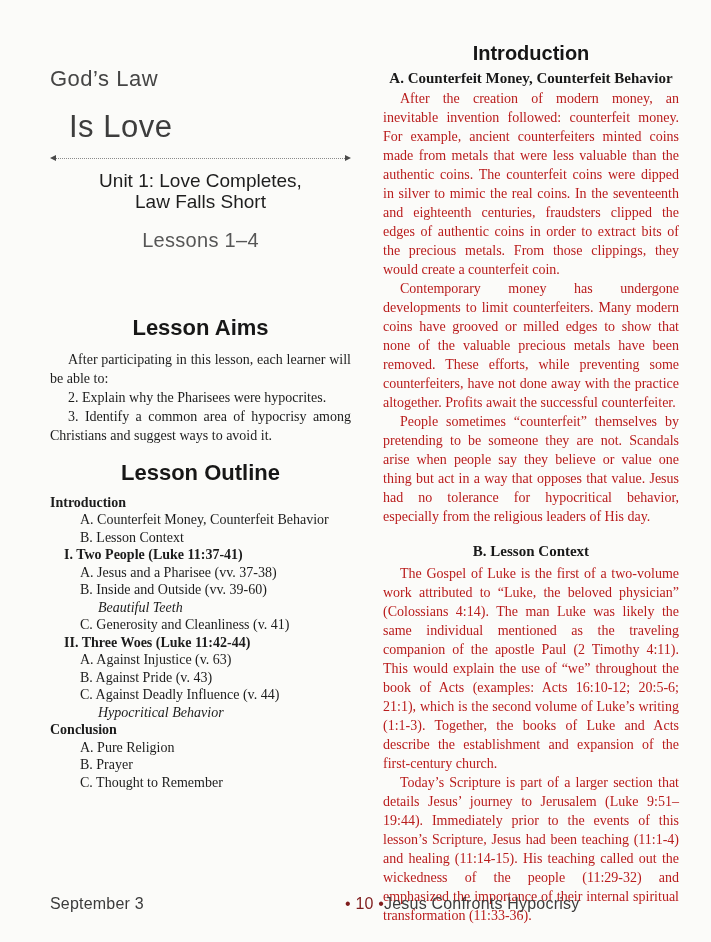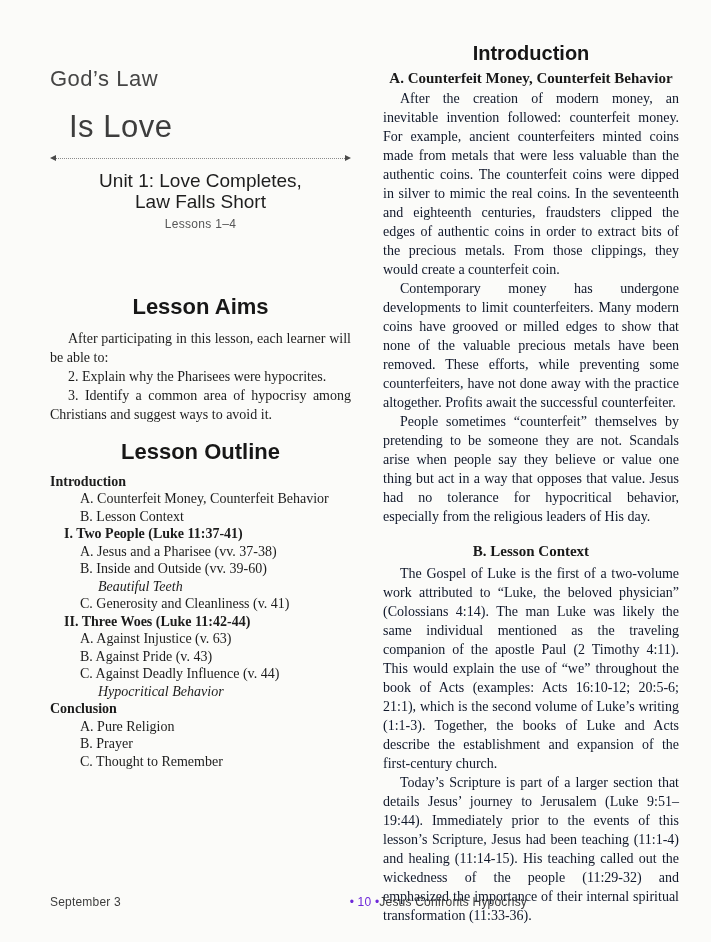--- a/index.html
+++ b/index.html
@@ -28,22 +28,22 @@
   .divider .arr-l{width:0;height:0;border-top:3px solid transparent;border-bottom:3px solid transparent;border-right:6px solid #4a4a4a;}
   .divider .arr-r{width:0;height:0;border-top:3px solid transparent;border-bottom:3px solid transparent;border-left:6px solid #4a4a4a;}
   .divider .dots{flex:1;height:0;border-top:1px dotted #8a8a8a;}
   .unit-title{
     font-family:"Liberation Sans",sans-serif;
     font-size:19px;font-weight:400;color:#1e1e1e;
     text-align:center;line-height:1.12;margin-top:9px;
   }
   .unit-subtitle{
     font-family:"Liberation Sans",sans-serif;
-    font-size:12px;font-weight:400;color:#565656;
-    text-align:center;margin-top:4px;letter-spacing:.3px;
+    font-size:20px;font-weight:400;color:#565656;
+    text-align:center;margin-top:16px;letter-spacing:.3px;
   }
   .col-heading{
     font-family:"Liberation Sans",sans-serif;
     font-size:22px;font-weight:700;color:#171717;
     text-align:center;
   }
   .aims-heading{margin-top:63px;}
   .aims-body{margin-top:9px;font-size:14px;line-height:19px;text-align:justify;}
   .aims-body p{margin:0;text-indent:18px;}
   .outline-heading{margin-top:15px;}
@@ -59,33 +59,33 @@
   .intro-heading{
     font-family:"Liberation Sans",sans-serif;
     font-size:20px;font-weight:700;color:#161616;text-align:center;
   }
   .serif-subhead{
     font-size:15px;font-weight:700;text-align:center;
     margin-top:5px;margin-bottom:2px;color:#191919;
   }
   .body-text p{
     margin:0;font-size:14px;line-height:19px;
-    text-align:justify;text-indent:17px;color:#0f172a;
+    text-align:justify;text-indent:17px;color:#b91c1c;
   }
   .sec-b-head{margin-top:17px;margin-bottom:4px;}
 
   
   .footer{
     position:absolute;left:50px;top:895px;width:629px;
     display:flex;align-items:baseline;
     font-family:"Liberation Sans",sans-serif;
-    font-size:12px;color:#3c3c3c;letter-spacing:.2px;
+    font-size:16px;color:#3c3c3c;letter-spacing:.2px;
   }
   .footer .f-left{flex:1;text-align:left;}
-  .footer .f-center{flex:0 0 auto;text-align:center;color:#6d28d9;}
+  .footer .f-center{flex:0 0 auto;text-align:center;color:#7f1d1d;}
   .footer .f-right{flex:1;text-align:left;}
 </style>
 </head>
 <body>
 
 <div class="page">
 
   <div class="left-col">
     <div class="masthead-line1">God’s Law</div>
     <div class="masthead-line2">Is Love</div>

